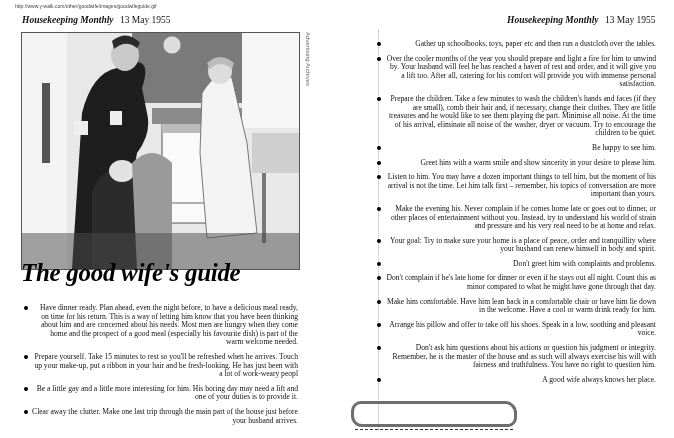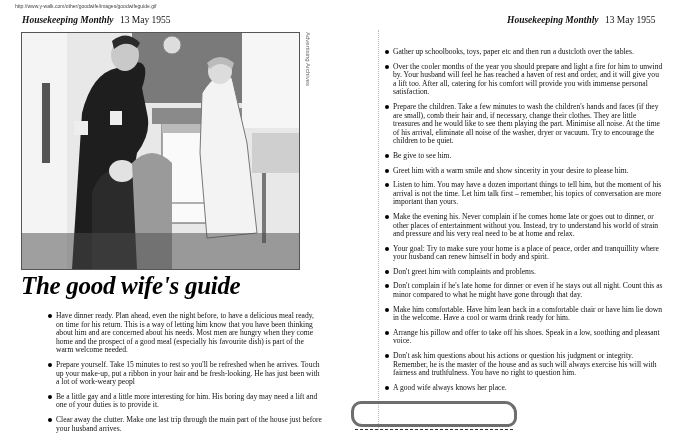--- a/index.html
+++ b/index.html
@@ -12,27 +12,27 @@
   .masthead .date { font-family: "Liberation Serif", serif; margin-left: 4px; }
   .mh-left { left: 22px; }
   .mh-right { left: 507px; }
 
   .illus { position: absolute; left: 21px; top: 32px; width: 277px; height: 236px;
            border: 1px solid #555; background: #ddd; overflow: hidden; }
   .credit { position: absolute; left: 301px; top: 32px; width: 10px; height: 60px;
             font-family: "Liberation Sans", sans-serif; font-size: 6px; color: #666;
             writing-mode: vertical-rl; }
 
-  .title { position: absolute; left: 21px; top: 272px; font-family: "Liberation Serif", serif;
+  .title { position: absolute; left: 21px; top: 259px; font-family: "Liberation Serif", serif;
            font-weight: bold; font-style: italic; font-size: 25px; letter-spacing: -0.3px; color: #000; }
 
-  .list { list-style: none; margin: 8px; padding: 0; position: absolute; }
+  .list { list-style: none; margin: 0; padding: 0; position: absolute; text-align: right; }
   .list li { position: relative; padding-left: 6px; font-size: 7.6px; line-height: 8.6px; margin-bottom: 6px; }
   .list li .bullet { position: absolute; left: -2px; top: 2px; width: 4px; height: 4px; border-radius: 50%; background: #000; }
-  .left-list { left: 42px; top: 304px; width: 272px; }
+  .left-list { left: 26px; top: 304px; width: 272px; }
   .right-list { left: 379px; top: 40px; width: 277px; }
 
   .highlight-ring { position: absolute; left: 351px; top: 401px; width: 160px; height: 20px;
                     border: 3px solid #555; border-radius: 10px 12px 9px 11px; opacity: 0.85; }
   .underline-rule { position: absolute; left: 355px; top: 429px; width: 158px; height: 1px;
                     border-top: 1px dashed #333; }
   .divider { position: absolute; left: 378px; top: 30px; width: 0; height: 400px;
              border-left: 1px dotted #bbb; }
 </style>
 </head>
@@ -87,21 +87,21 @@
   <li><span class="bullet"></span><span>Be a little gay and a little more interesting for him. His boring day may need a lift and one of your duties is to provide it.</span></li>
   <li><span class="bullet"></span><span>Clear away the clutter. Make one last trip through the main part of the house just before your husband arrives.</span></li>
 </ul>
 
 <div class="divider"></div>
 
 <ul class="list right-list">
   <li><span class="bullet"></span><span>Gather up schoolbooks, toys, paper etc and then run a dustcloth over the tables.</span></li>
   <li><span class="bullet"></span><span>Over the cooler months of the year you should prepare and light a fire for him to unwind by. Your husband will feel he has reached a haven of rest and order, and it will give you a lift too. After all, catering for his comfort will provide you with immense personal satisfaction.</span></li>
   <li><span class="bullet"></span><span>Prepare the children. Take a few minutes to wash the children's hands and faces (if they are small), comb their hair and, if necessary, change their clothes. They are little treasures and he would like to see them playing the part. Minimise all noise. At the time of his arrival, eliminate all noise of the washer, dryer or vacuum. Try to encourage the children to be quiet.</span></li>
-  <li><span class="bullet"></span><span>Be give to see him.</span></li>
+  <li><span class="bullet"></span><span>Be happy to see him.</span></li>
   <li><span class="bullet"></span><span>Greet him with a warm smile and show sincerity in your desire to please him.</span></li>
   <li><span class="bullet"></span><span>Listen to him. You may have a dozen important things to tell him, but the moment of his arrival is not the time. Let him talk first – remember, his topics of conversation are more important than yours.</span></li>
   <li><span class="bullet"></span><span>Make the evening his. Never complain if he comes home late or goes out to dinner, or other places of entertainment without you. Instead, try to understand his world of strain and pressure and his very real need to be at home and relax.</span></li>
   <li><span class="bullet"></span><span>Your goal: Try to make sure your home is a place of peace, order and tranquillity where your husband can renew himself in body and spirit.</span></li>
   <li><span class="bullet"></span><span>Don't greet him with complaints and problems.</span></li>
   <li><span class="bullet"></span><span>Don't complain if he's late home for dinner or even if he stays out all night. Count this as minor compared to what he might have gone through that day.</span></li>
   <li><span class="bullet"></span><span>Make him comfortable. Have him lean back in a comfortable chair or have him lie down in the welcome. Have a cool or warm drink ready for him.</span></li>
   <li><span class="bullet"></span><span>Arrange his pillow and offer to take off his shoes. Speak in a low, soothing and pleasant voice.</span></li>
   <li><span class="bullet"></span><span>Don't ask him questions about his actions or question his judgment or integrity. Remember, he is the master of the house and as such will always exercise his will with fairness and truthfulness. You have no right to question him.</span></li>
   <li><span class="bullet"></span><span>A good wife always knows her place.</span></li>

